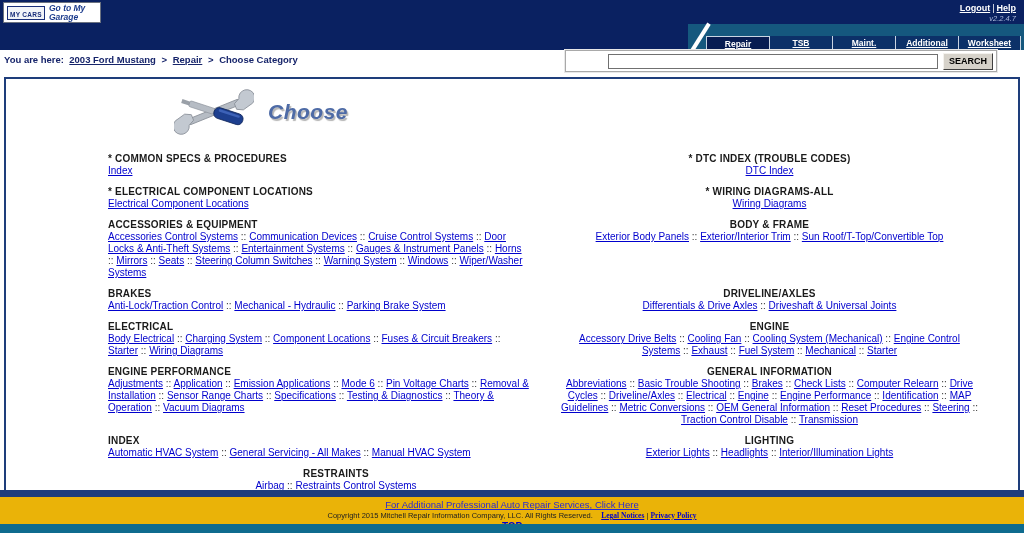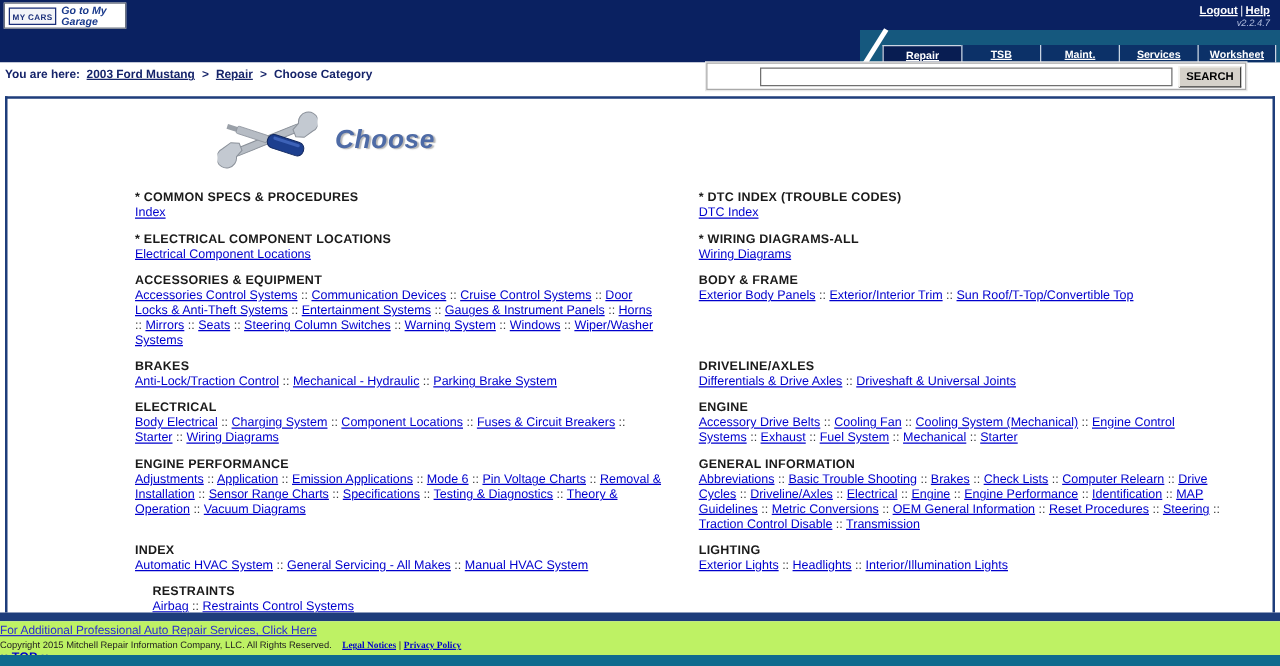--- a/index.html
+++ b/index.html
@@ -48,28 +48,28 @@
   .content { position:absolute; left:4px; top:77px; width:1016px; height:413px; background:#fff; border-left:2px solid #1e3d7b; border-right:2px solid #1e3d7b; border-top:2px solid #1e3d7b; overflow:hidden; }
   .navy-bar { position:absolute; left:0; top:490px; width:1024px; height:7px; background:#1e3d7b; }
 
   .page-header { display:flex; align-items:center; margin:8px 0 0 168px; }
   .header-icon { width:80px; height:50px; }
   .header-title { margin-left:14px; font-size:21px; font-weight:bold; font-style:italic; color:#4e6ba6; line-height:1.1; letter-spacing:0.5px; text-shadow:1.5px 1.5px 1px #b5b5b5; }
 
   .category-grid { margin:16px 0 0 102px; width:872px; }
   .cat-row { display:flex; margin-bottom:9px;gap:16px; }
   .cat-cell { width:428px; }
-  .cat-cell.right { margin-left:14px; }
+  .cat-cell.right { margin-left:14px;text-align:center; }
   .cat-title { font-size:10px; font-weight:bold; color:#1a1a1a; letter-spacing:0.2px; margin-bottom:1px; }
   .cat-links { font-size:10px; line-height:1.2; color:#333; }
   .cat-links a { color:#0000cd; text-decoration:underline; cursor:pointer; }
   .cat-links .csep { color:#333; }
 
   
-  .footer { position:absolute; left:0; top:497px; width:1024px; height:36px; background:#bef264; }
+  .footer { position:absolute; left:0; top:497px; width:1024px; height:36px; background:#eab308; text-align:center; }
   .footer-services { font-size:9.5px; margin-top:2px; }
   .footer-services a { color:#2a2ad0; text-decoration:underline; cursor:pointer; }
   .footer-copy { font-size:7.5px; color:#222; margin-top:1px; }
   .footer-copy a { color:#0000cd; text-decoration:underline; cursor:pointer; font-weight:bold;font-family:Liberation Serif, serif; }
   .footer-top { font-size:10px; font-weight:bold; margin-top:1px; }
   .footer-top a { color:#0000cd; text-decoration:underline; cursor:pointer; }
   .teal-bar { position:absolute; left:0; bottom:0; width:1024px; height:9px; background:#0e6b8e; }
 </style>
 </head>
 <body>
@@ -98,21 +98,21 @@
       <div class="brand-tagline">Your eAutoRepair Solution</div>
     </div>
   </div>
 
   <div class="tabstrip">
     <div class="diag"></div>
     <div class="tab-bar">
         <div class="tab active">Repair</div>
         <div class="tab">TSB</div>
         <div class="tab">Maint.</div>
-        <div class="tab">Services</div>
+        <div class="tab">Additional</div>
         <div class="tab">Worksheet</div>
       </div>
   </div>
 
   <div class="crumb-row">
     <div class="breadcrumb">
       <span>You are here:</span>&nbsp;
       <a>2003 Ford Mustang</a>
       <span class="bsep">&gt;</span>
       <a>Repair</a>

